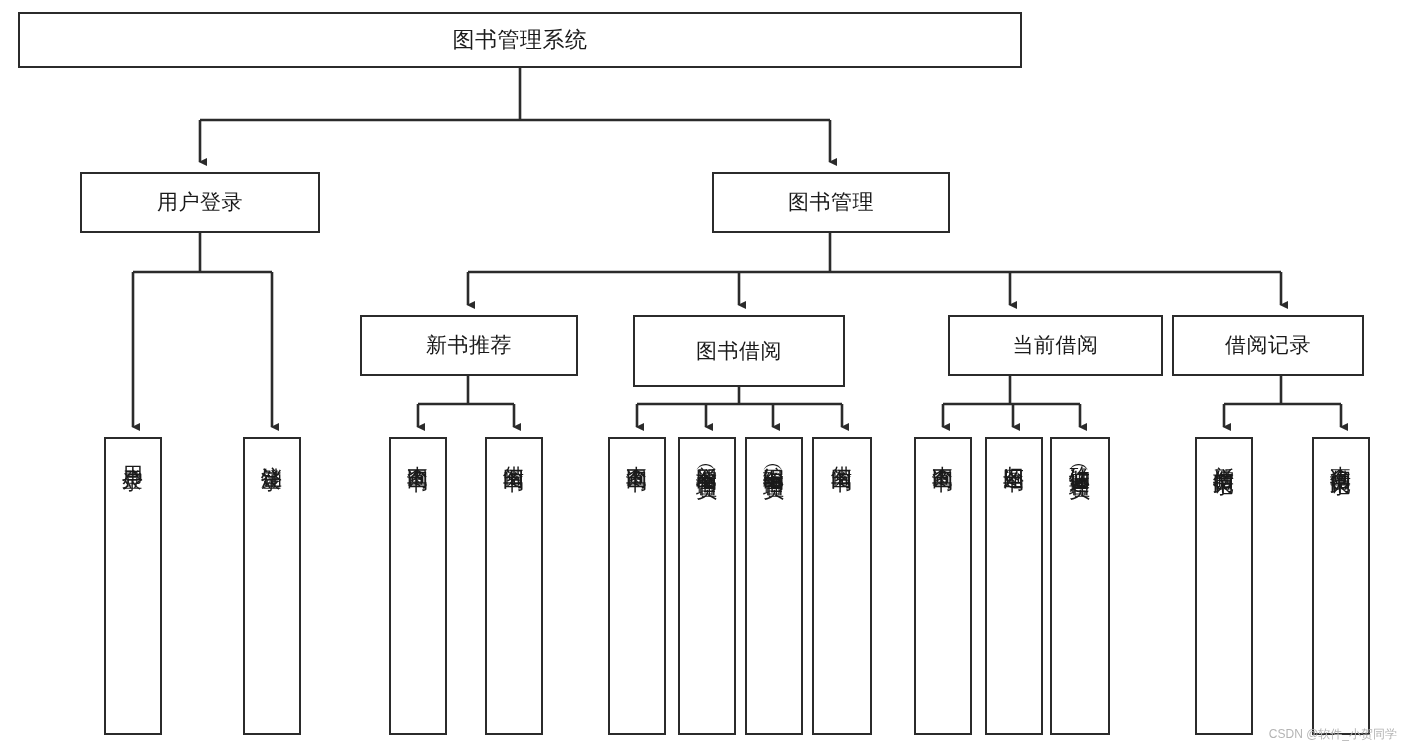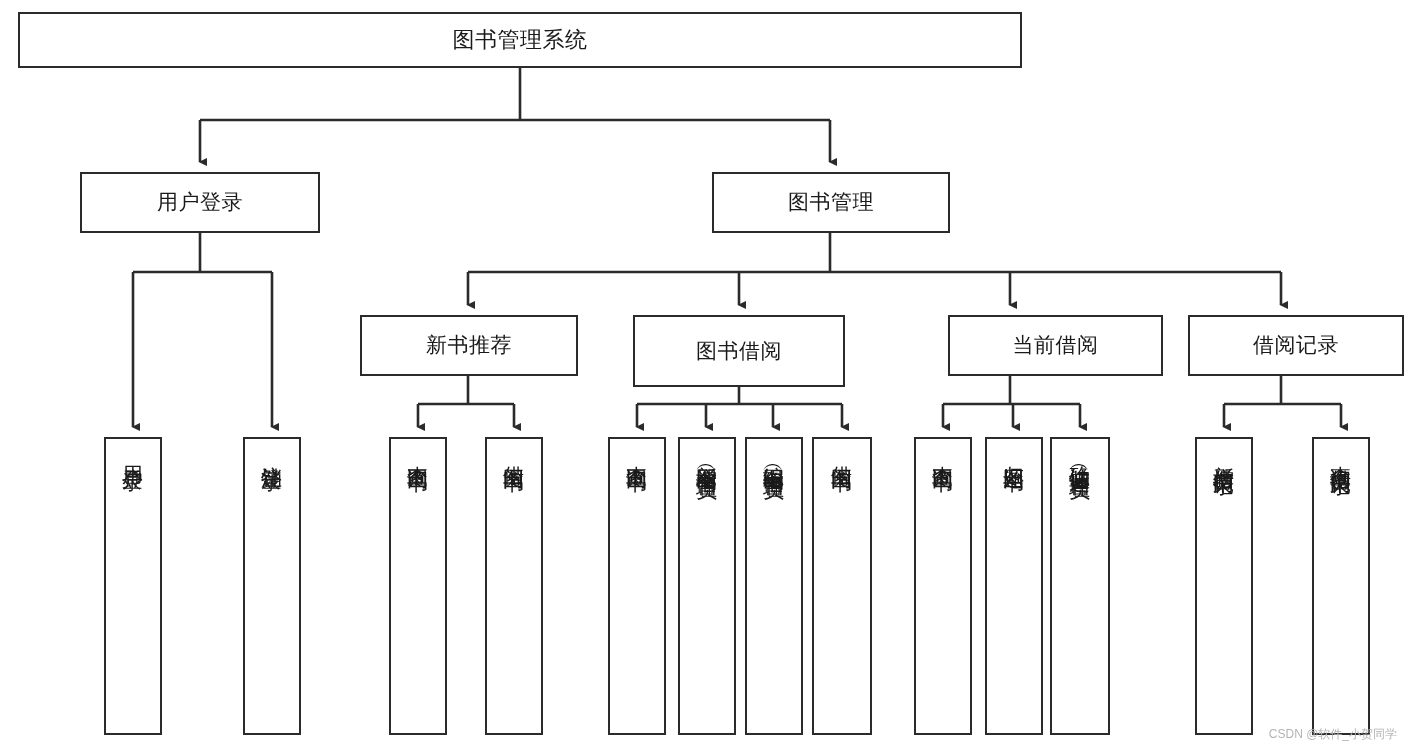--- a/index.html
+++ b/index.html
@@ -145,21 +145,21 @@
 
   <div class="node horiz" style="left:360px; top:315px; width:218px; height:61px;">
     <span class="node-label">新书推荐</span>
   </div>
   <div class="node horiz" style="left:633px; top:315px; width:212px; height:72px;">
     <span class="node-label">图书借阅</span>
   </div>
   <div class="node horiz" style="left:948px; top:315px; width:215px; height:61px;">
     <span class="node-label">当前借阅</span>
   </div>
-  <div class="node horiz" style="left:1172px; top:315px; width:216px; height:61px;margin-left:16px;">
+  <div class="node horiz" style="left:1172px; top:315px; width:192px; height:61px;">
     <span class="node-label">借阅记录</span>
   </div>
 
   <div class="node vert" style="left:104px; top:437px; width:58px; height:298px;">
     <span class="node-label">用户登录</span>
   </div>
   <div class="node vert" style="left:243px; top:437px; width:58px; height:298px;">
     <span class="node-label">注销登录</span>
   </div>
 

